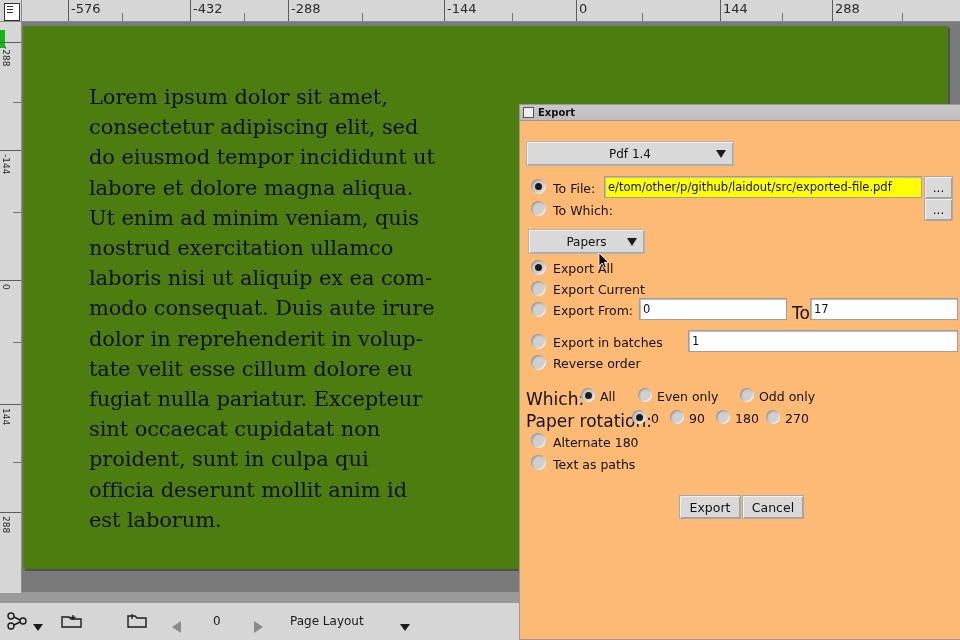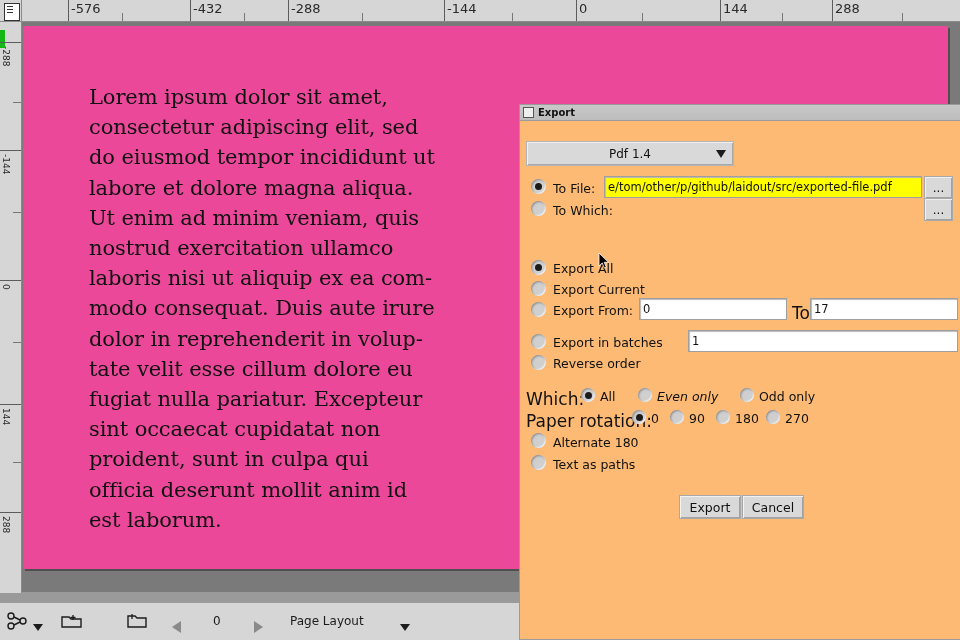--- a/index.html
+++ b/index.html
@@ -117,21 +117,21 @@
     position: absolute;
     left: 22px; top: 22px;
     width: 938px; height: 578px;
     background: #7a7a7a;
     overflow: hidden;
   }
   .page {
     position: absolute;
     left: 1px; top: 4px;
     width: 925px; height: 543px;
-    background: #ec4899;
+    background: #4d7c0f;
     box-shadow: 2px 2px 0 rgba(0,0,0,0.35);
   }
   .page-text {
     position: absolute;
     left: 66px; top: 56px;
     width: 350px;
     font-family: "DejaVu Serif", serif;
     font-size: 21px;
     line-height: 30.2px;
     color: #111;
@@ -433,20 +433,24 @@
 
       <div class="radio checked" style="left:11px; top:58px;"></div>
       <div class="rlabel" style="left:33px; top:60px;">To File:</div>
       <div class="entry highlight" style="left:84px; top:55px; width:318px; height:22px;">e/tom/other/p/github/laidout/src/exported-file.pdf</div>
       <div class="btn-dots" style="left:404px; top:55px;">...</div>
 
       <div class="radio" style="left:11px; top:80px;"></div>
       <div class="rlabel" style="left:33px; top:82px;">To Which:</div>
       <div class="btn-dots" style="left:404px; top:77px;">...</div>
 
+      <div class="combo" style="left:8px; top:108px; width:117px; height:25px;">
+        <span>Papers</span>
+        <span class="arrow"></span>
+      </div>
 
       <div class="radio checked" style="left:11px; top:139px;"></div>
       <div class="rlabel" style="left:33px; top:140px;">Export All</div>
 
       <div class="radio" style="left:11px; top:160px;"></div>
       <div class="rlabel" style="left:33px; top:161px;">Export Current</div>
 
       <div class="radio" style="left:11px; top:181px;"></div>
       <div class="rlabel" style="left:33px; top:182px;">Export From:</div>
       <div class="entry" style="left:119px; top:177px; width:148px; height:22px;">0</div>
@@ -457,21 +461,21 @@
       <div class="rlabel" style="left:33px; top:214px;">Export in batches</div>
       <div class="entry" style="left:168px; top:209px; width:270px; height:22px;">1</div>
 
       <div class="radio" style="left:11px; top:234px;"></div>
       <div class="rlabel" style="left:33px; top:235px;">Reverse order</div>
 
       <div class="flabel" style="left:6px; top:268px;">Which:</div>
       <div class="radio small checked" style="left:61px; top:267px;"></div>
       <div class="rlabel" style="left:80px; top:268px;">All</div>
       <div class="radio small" style="left:118px; top:267px;"></div>
-      <div class="rlabel" style="left:137px; top:268px;font-style:italic;">Even only</div>
+      <div class="rlabel" style="left:137px; top:268px;">Even only</div>
       <div class="radio small" style="left:220px; top:267px;"></div>
       <div class="rlabel" style="left:239px; top:268px;">Odd only</div>
 
       <div class="flabel" style="left:6px; top:290px;">Paper rotation:</div>
       <div class="radio small checked" style="left:112px; top:289px;"></div>
       <div class="rlabel" style="left:131px; top:290px;">0</div>
       <div class="radio small" style="left:150px; top:289px;"></div>
       <div class="rlabel" style="left:169px; top:290px;">90</div>
       <div class="radio small" style="left:196px; top:289px;"></div>
       <div class="rlabel" style="left:215px; top:290px;">180</div>

